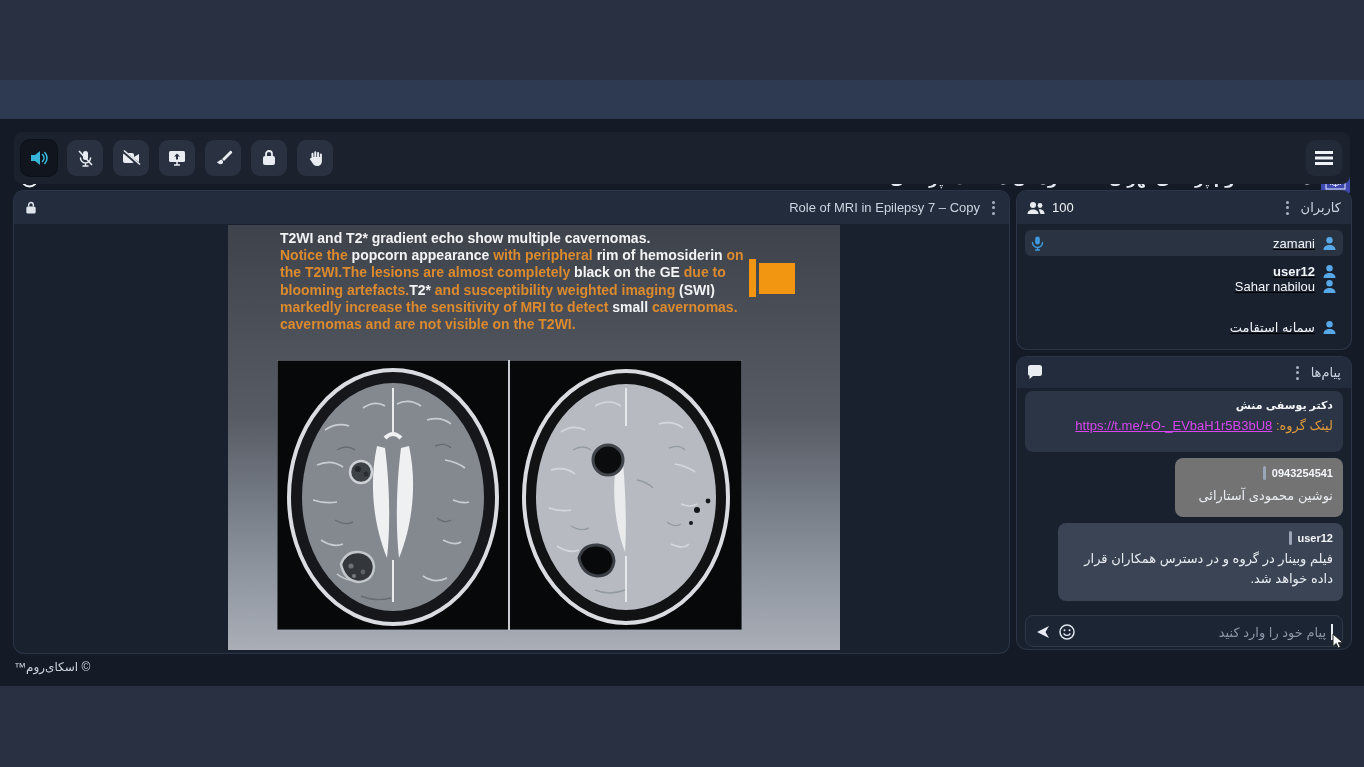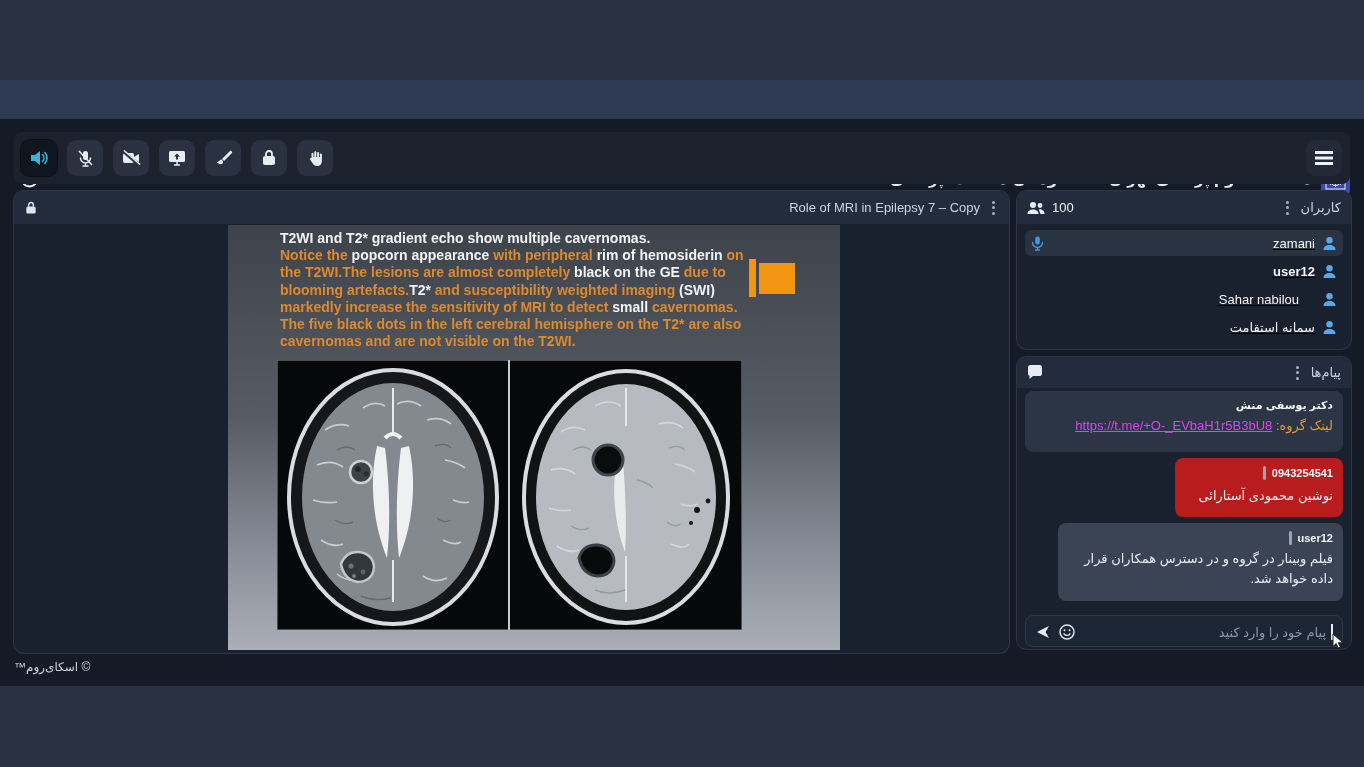--- a/index.html
+++ b/index.html
@@ -181,21 +181,20 @@
         </div>
         <div>
           <span data-color="orange">the T2WI.The lesions are almost completely </span><span data-color="white">black on the GE </span><span data-color="orange">due to</span>
         </div>
         <div>
           <span data-color="orange">blooming artefacts.</span><span data-color="white">T2* </span><span data-color="orange">and susceptibility weighted imaging </span><span data-color="white">(SWI)</span>
         </div>
         <div>
           <span data-color="orange">markedly increase the sensitivity of MRI to detect </span><span data-color="white">small </span><span data-color="orange">cavernomas.</span>
         </div>
-        <div><span data-color="orange">The five black dots in the left cerebral hemisphere on the T2* are also</span></div>
         <div><span data-color="orange">cavernomas and are not visible on the T2WI.</span></div>
       </div>
 
       <div class="anno-bar"></div>
       <div class="anno-box"></div>
 
       <div class="abs" style="left:49px;top:135px;">
         <svg width="465" height="270" viewBox="0 0 465 270">
           <rect x="0" y="0" width="465" height="270" fill="#07080a" stroke="#8d949e" stroke-width="1"></rect>
 
@@ -307,21 +306,21 @@
     </div>
     <div class="user-row" style="top:67px;">
       <span>
           <svg width="15" height="15" viewBox="0 0 15 15">
             <circle cx="7.5" cy="4.2" r="3.2" fill="#57a8e8"></circle>
             <path d="M1.5 14c0-3.4 2.7-5 6-5s6 1.6 6 5z" fill="#57a8e8"></path>
           </svg>
         </span>
       <span class="uname bold">user12</span>
     </div>
-    <div class="user-row" style="top:95px;gap:16px;">
+    <div class="user-row" style="top:82px;">
       <span>
           <svg width="15" height="15" viewBox="0 0 15 15">
             <circle cx="7.5" cy="4.2" r="3.2" fill="#57a8e8"></circle>
             <path d="M1.5 14c0-3.4 2.7-5 6-5s6 1.6 6 5z" fill="#57a8e8"></path>
           </svg>
         </span>
       <span class="uname">Sahar nabilou</span>
     </div>
     <div class="user-row" style="top:123px;">
       <span>
@@ -350,21 +349,21 @@
     </div>
 
     <div class="msg-card" style="left:8px;top:34px;width:318px;height:61px;background:#2b3546;">
       <div class="sender">دکتر یوسفی منش</div>
       <div class="mbody" style="margin-top:4px;">
         <span class="prefix">لینک گروه:</span>
         <a class="tlink">https://t.me/+O-_EVbaH1r5B3bU8</a>
       </div>
     </div>
 
-    <div class="msg-card" style="right:8px;top:101px;width:168px;height:59px;background:#b91c1c;">
+    <div class="msg-card" style="right:8px;top:101px;width:168px;height:59px;background:#737373;">
       <div class="sender">
           <span>0943254541</span>
           <span class="sbar"></span>
         </div>
       <div class="mbody" style="margin-top:6px;">نوشین محمودی آستارائی</div>
     </div>
 
     <div class="msg-card" style="right:8px;top:166px;width:285px;height:78px;background:#3b4454;">
       <div class="sender">
           <span>user12</span>

